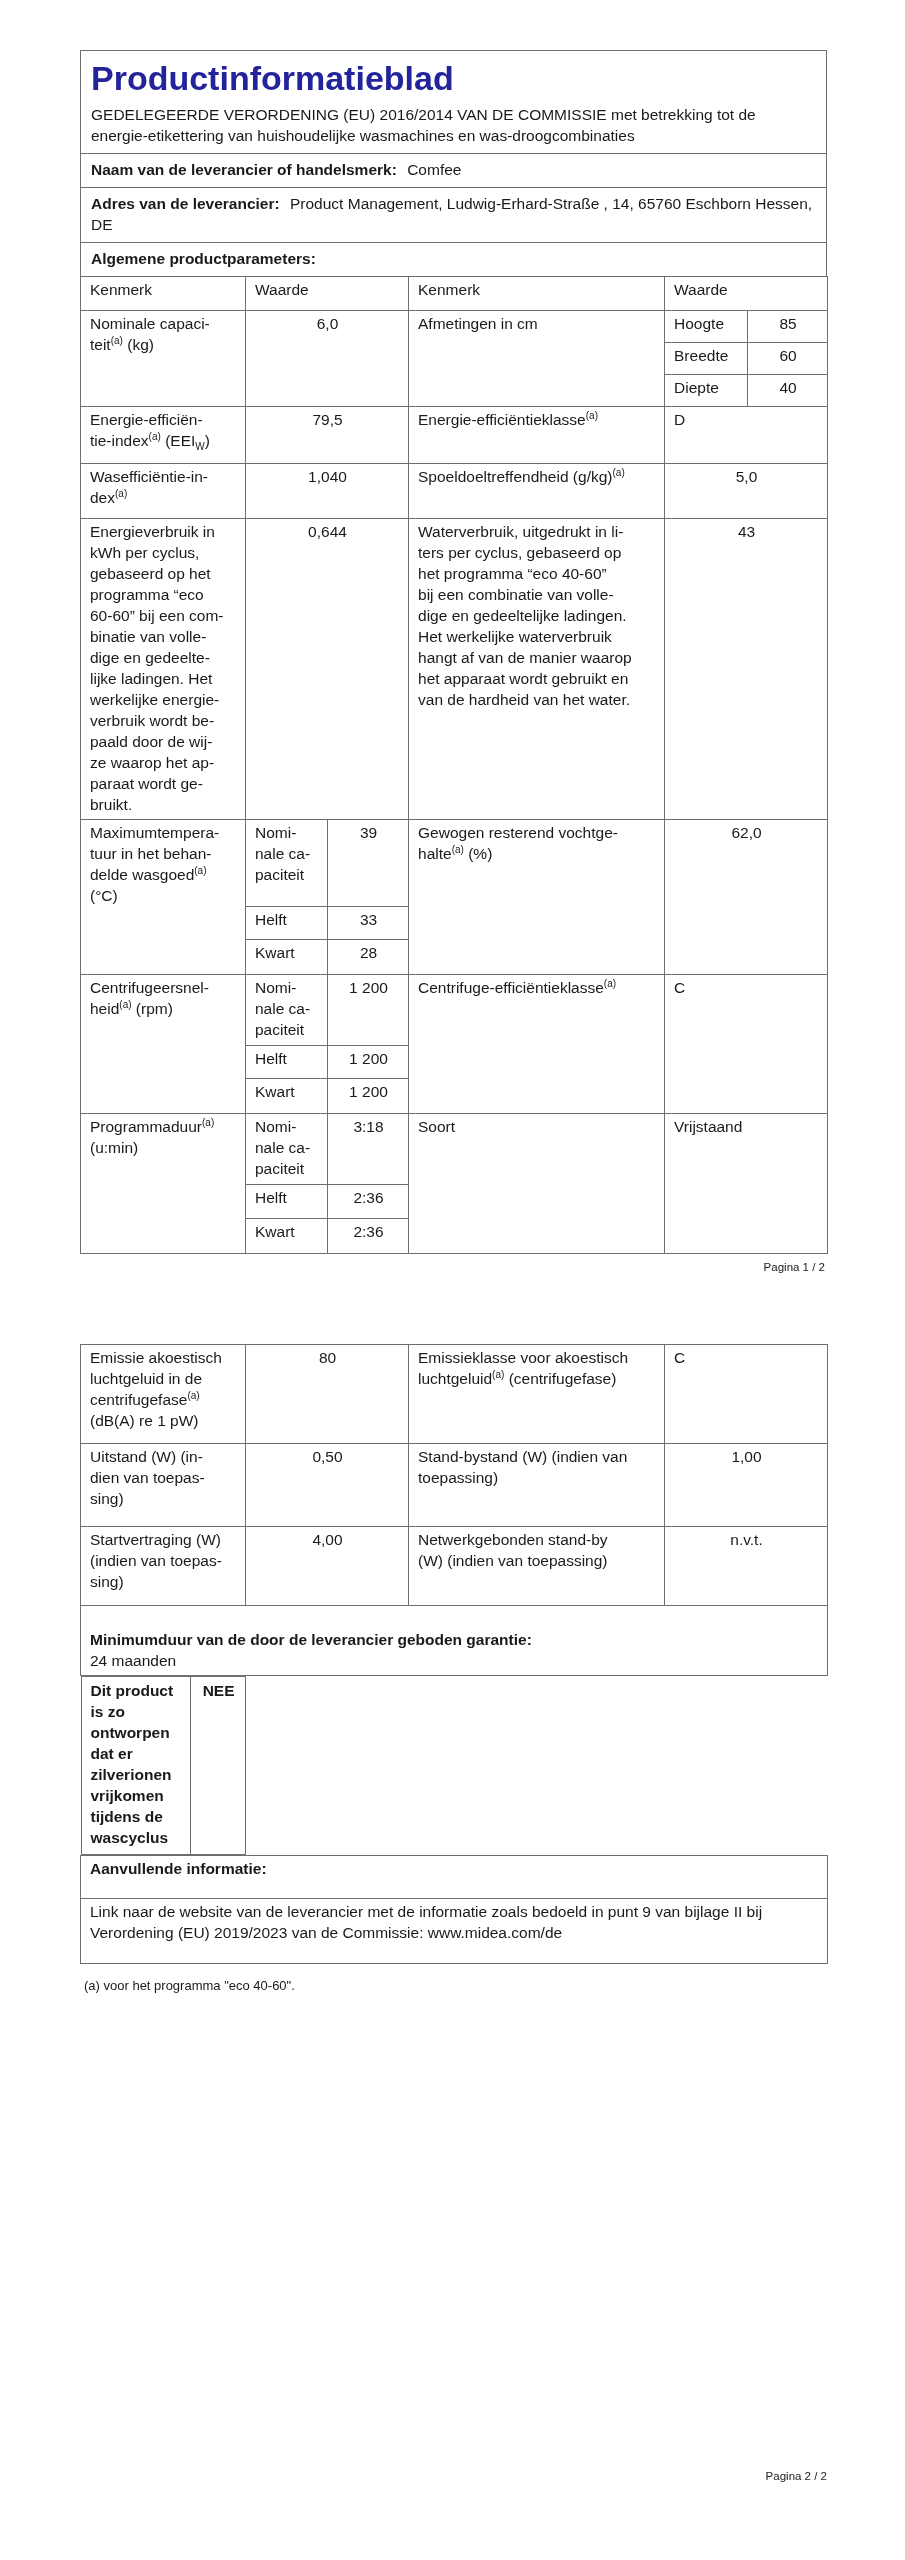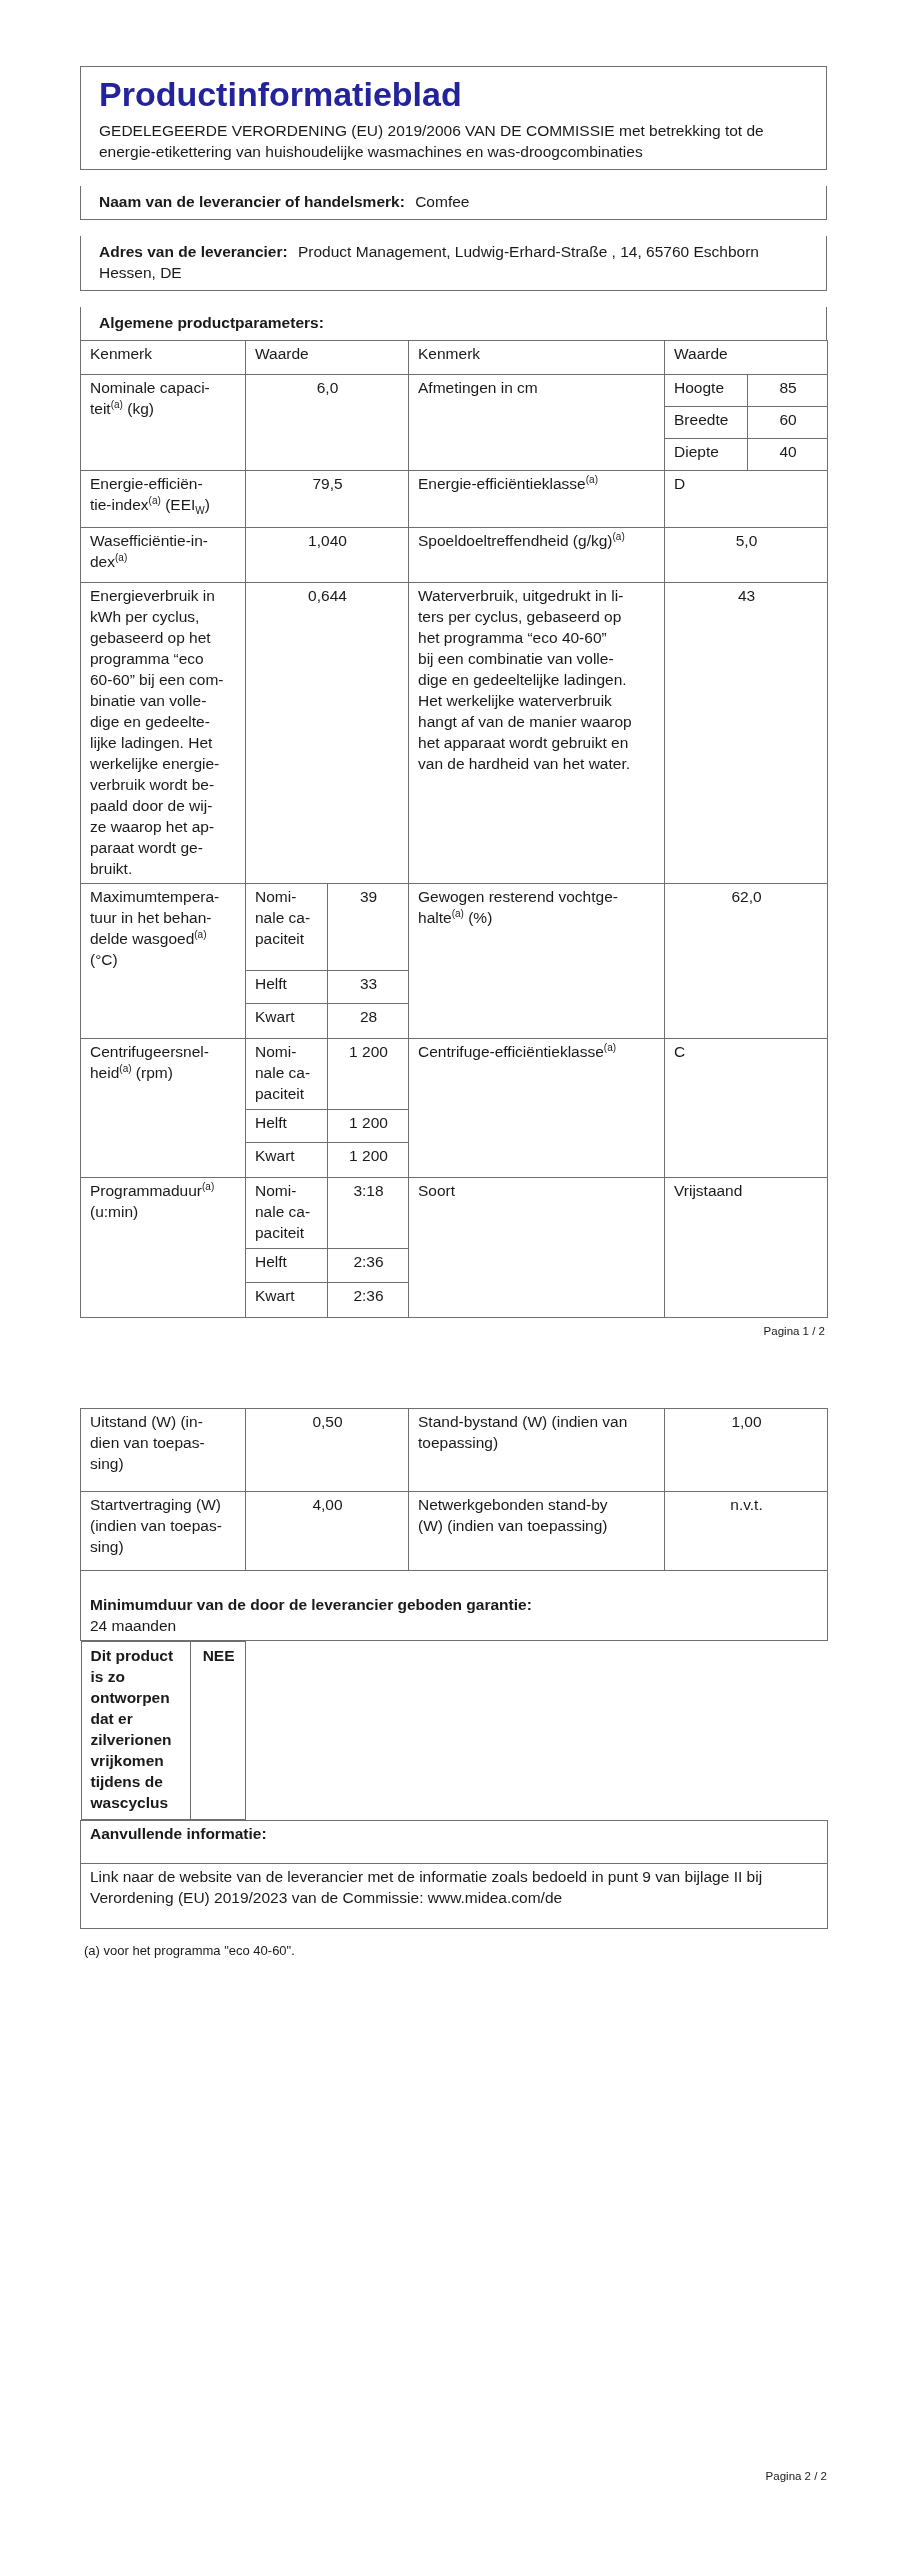--- a/index.html
+++ b/index.html
@@ -14,23 +14,22 @@
     position: absolute;
     left: 80px; top: 50px;
     width: 747px;
     font-size: 15.5px;
     line-height: 21px;
   }
   
   .sbox {
     border: 1.6px solid #6f6f6f;
     border-top: none;
-    padding: 5px 10px 7px 18px;
+    padding: 5px 10px 7px 10px;
     box-sizing: border-box;
-    margin-top: 16px;
   }
   .sbox.first { border-top: 1.6px solid #6f6f6f; }
   .sbox.no-bottom { border-bottom: none; }
   h1.title {
     margin: 2px 0 6px 0;
     font-size: 34px;
     line-height: 40px;
     font-weight: 700;
     color: #23239b;
   }
@@ -100,21 +99,21 @@
   }
   .warr td, .addl td { white-space: normal; }
 </style>
 </head>
 <body>
 
 <div class="doc">
 
   <div class="sbox first">
     <h1 class="title">Productinformatieblad</h1>
-    <div class="reg">GEDELEGEERDE VERORDENING (EU) 2019/2006 VAN DE COMMISSIE met betrekking tot de
+    <div class="reg">GEDELEGEERDE VERORDENING (EU) 2016/2014 VAN DE COMMISSIE met betrekking tot de
 energie-etikettering van huishoudelijke wasmachines en was-droogcombinaties</div>
   </div>
 
   <div class="sbox lblval">
     <span class="b">Naam van de leverancier of handelsmerk:</span>
     <span>Comfee</span>
   </div>
 
   <div class="sbox lblval">
     <span class="b">Adres van de leverancier:</span>
@@ -273,20 +272,30 @@
 
   <table class="ptable">
     <colgroup>
       <col style="width:165px">
         <col style="width:163px">
         <col style="width:256px">
         <col style="width:163px">
     </colgroup>
 
     <tbody>
+        <tr>
+      <td class="h92">Emissie akoestisch
+luchtgeluid in de
+centrifugefase<sup>(a)</sup>
+(dB(A) re 1 pW)</td>
+      <td class="num">80</td>
+      <td>Emissieklasse voor akoestisch
+luchtgeluid<sup>(a)</sup> (centrifugefase)</td>
+      <td>C</td>
+    </tr>
 
     <tr>
       <td class="h76">Uitstand (W) (in-
 dien van toepas-
 sing)</td>
       <td class="num">0,50</td>
       <td>Stand-bystand (W) (indien van
 toepassing)</td>
       <td class="num">1,00</td>
     </tr>

